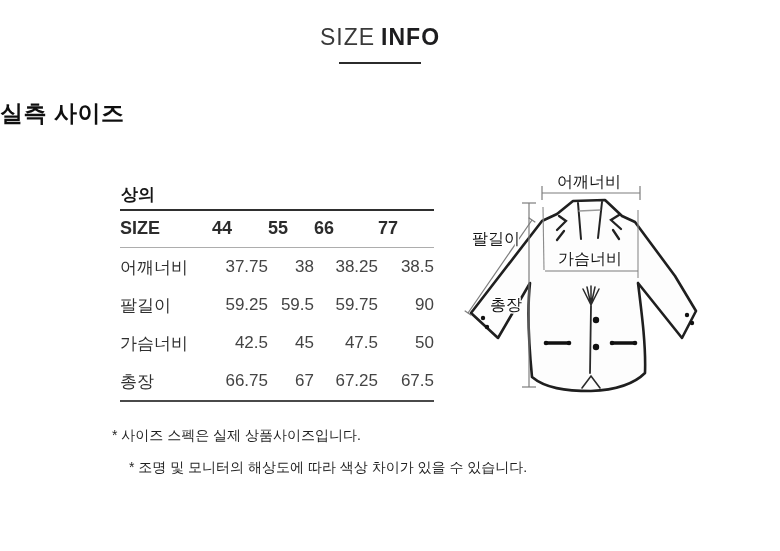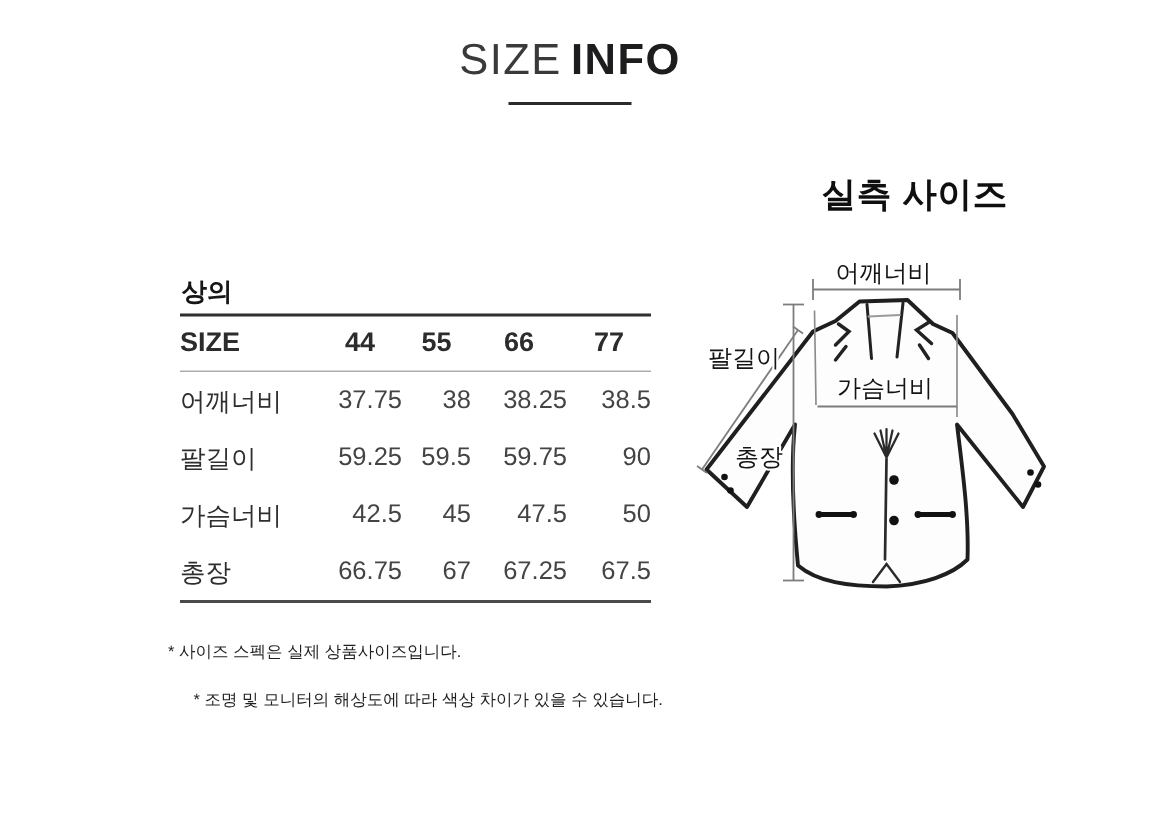--- a/index.html
+++ b/index.html
@@ -2,60 +2,60 @@
 <html><head>
 <meta charset="utf-8">
 <style>
   html,body{margin:0;padding:0;background:#fff;}
   .page{
     position:relative;width:780px;height:551px;background:#ffffff;overflow:hidden;
     font-family:"Liberation Sans","DejaVu Sans",sans-serif;color:#222;
   }
   
   .hdr{position:absolute;left:0;top:24px;width:760px;text-align:center;}
-  .hdr-title{font-size:29px;letter-spacing:1px;color:#3a3a3a;}
+  .hdr-title{font-size:23px;letter-spacing:1px;color:#3a3a3a;}
   .hdr-title .t-normal{font-weight:400;margin-right:6px;}
   .hdr-title .t-bold{font-weight:800;color:#1d1d1f;}
   .hdr-underline{width:82px;border-top:2px solid #2b2b2b;margin:11px auto 0 auto;}
   .subtitle{
-    position:absolute;left:0;top:98px;width:656px;text-align:right;
-    font-size:23px;font-weight:700;color:#0f0f0f;margin:16px;letter-spacing:.5px;
+    position:absolute;left:0;top:98px;width:656px;text-align:left;
+    font-size:23px;font-weight:700;color:#0f0f0f;margin:0;letter-spacing:.5px;
   }
   
   .section-label{
     position:absolute;left:121px;top:183px;font-size:17px;font-weight:700;color:#161616;
   }
   table.size-table{
     position:absolute;left:120px;top:209px;width:314px;
     border-collapse:collapse;table-layout:fixed;
     border-top:2px solid #2f2f2f;border-bottom:2px solid #4a4a4a;
   }
   table.size-table col.c-lbl{width:92px;}
   table.size-table col.c1{width:56px;}
   table.size-table col.c2{width:46px;}
   table.size-table col.c3{width:64px;}
   table.size-table col.c4{width:56px;}
   .size-table th{
-    font-size:18px;font-weight:700;color:#2c2c2c;text-align:center;
+    font-size:18px;font-weight:700;color:#2c2c2c;text-align:left;
     padding:6px 0 8px 0;border-bottom:1px solid #adadad;height:22px;vertical-align:middle;
   }
   .size-table th.lbl{text-align:left;font-size:18px;}
   .size-table td{
     font-size:17px;color:#444;text-align:right;height:38px;vertical-align:middle;padding:0;
   }
   .size-table td.lbl{text-align:left;color:#2e2e2e;}
   
   .diagram{position:absolute;left:450px;top:150px;}
   .diagram text{
     font-family:"Liberation Sans","DejaVu Sans",sans-serif;font-size:16px;fill:#141414;
     paint-order:stroke;stroke:#ffffff;stroke-width:3px;stroke-linejoin:round;
   }
   
   .notes{position:absolute;left:112px;top:424px;width:640px;}
-  .notes p{margin:0;font-size:11px;color:#1f1f1f;line-height:23px;}
+  .notes p{margin:0;font-size:14px;color:#1f1f1f;line-height:23px;}
   .notes p.indent{padding-left:14px;}
   .notes p.gap{margin-top:9px;margin-left:17px;}
 </style>
 </head>
 <body>
 
 <div class="page">
 
   <div class="hdr">
     <div class="hdr-title">

